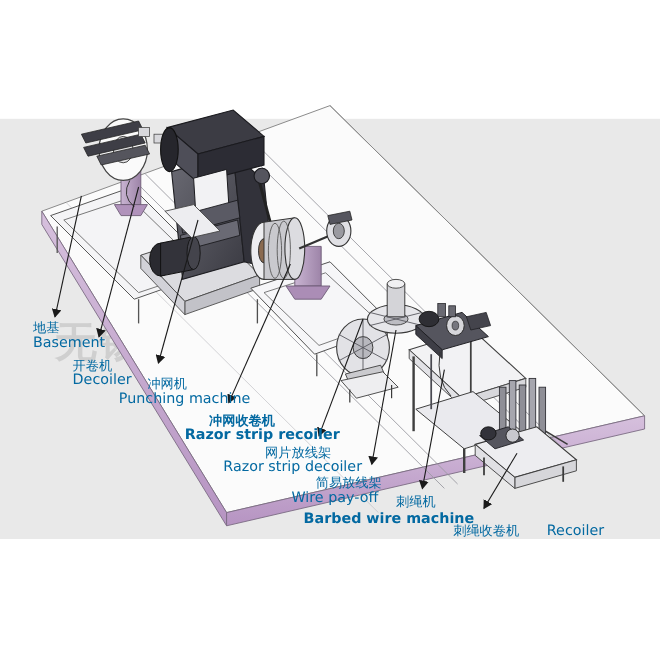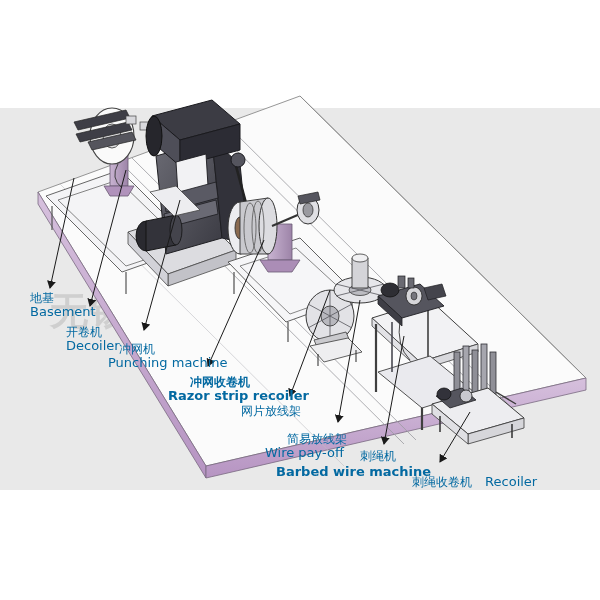--- a/index.html
+++ b/index.html
@@ -220,43 +220,44 @@
     <span class="cn">地基</span>
     <span class="en">Basement</span>
   </div>
 
   <div class="lbl" style="left:66px;top:326px;">
     <span class="cn">开卷机</span>
     <span class="en">Decoiler</span>
   </div>
 
   <div class="lbl" style="left:108px;top:343px;">
-    <span class="cn" style="margin-left:11px;">冲网机</span>
+    <span class="cn" style="margin-left:26px;">冲网机</span>
     <span class="en">Punching machine</span>
   </div>
 
   <div class="lbl" style="left:168px;top:376px;font-weight:bold;">
     <span class="cn" style="margin-left:22px;">冲网收卷机</span>
     <span class="en">Razor strip recoiler</span>
   </div>
 
   <div class="lbl" style="left:203px;top:405px;">
     <span class="cn" style="margin-left:38px;">网片放线架</span>
+    <span class="en">Razor strip decoiler</span>
   </div>
 
   <div class="lbl" style="left:265px;top:433px;">
     <span class="cn" style="margin-left:22px;">简易放线架</span>
     <span class="en">Wire pay-off</span>
   </div>
 
   <div class="lbl" style="left:360px;top:450px;">
     <span class="cn">刺绳机</span>
   </div>
   <div class="lbl" style="left:276px;top:465px;font-weight:bold;">
     <span class="en">Barbed wire machine</span>
   </div>
 
   <div class="lbl" style="left:412px;top:473px;">
     <span class="inl cn">刺绳收卷机</span>
-    <span class="inl en" style="margin-left:8px;">Recoiler</span>
+    <span class="inl en" style="margin-left:20px;">Recoiler</span>
   </div>
 
 </div>
 
 </body></html>

